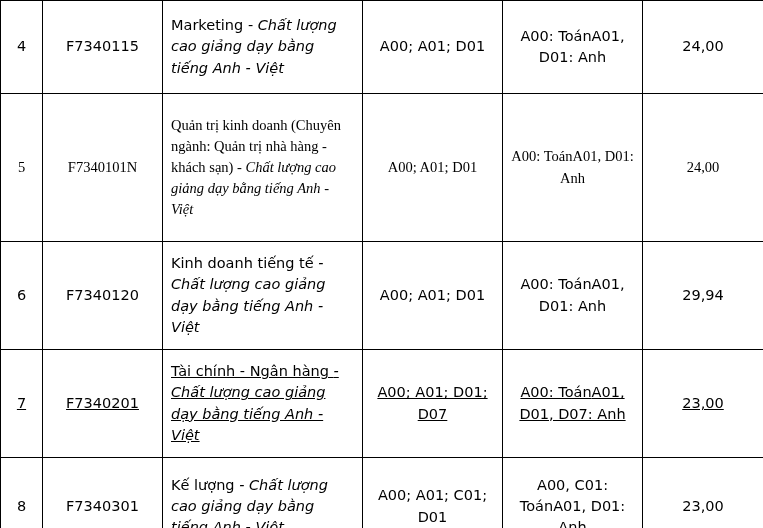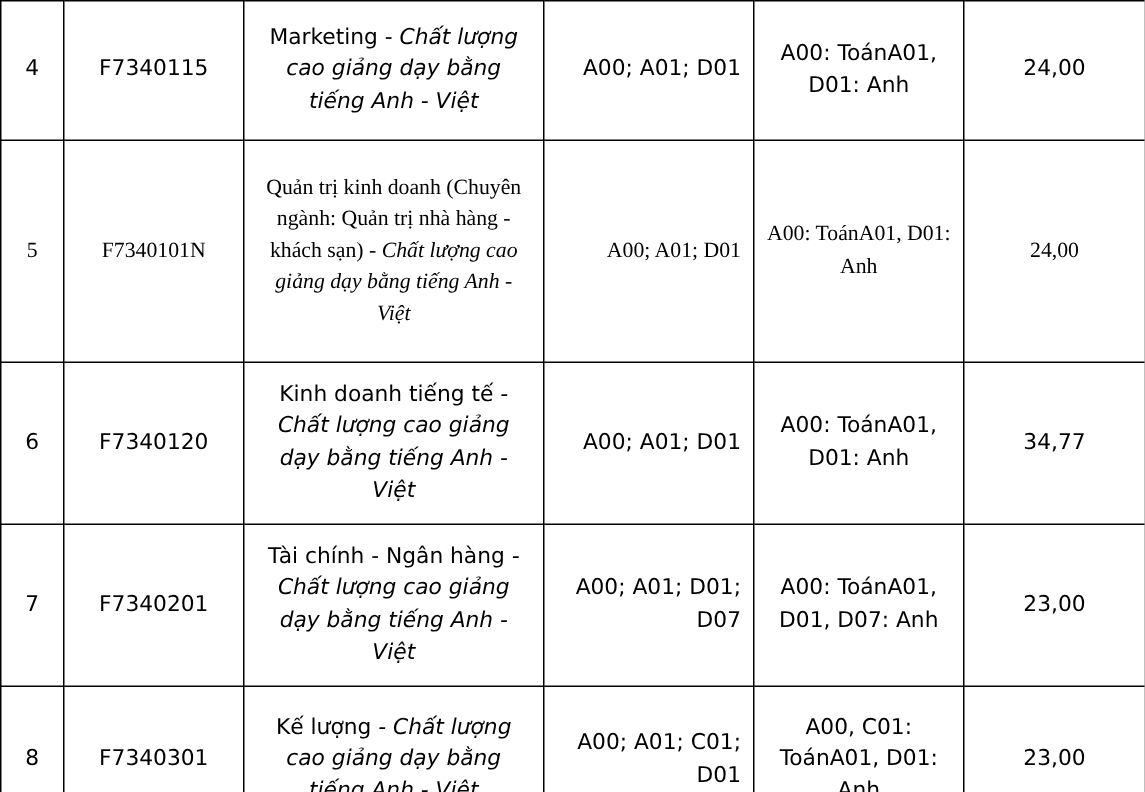--- a/index.html
+++ b/index.html
@@ -41,42 +41,42 @@
 
   td.stt {
     text-align: center;
     font-size: 15px;
   }
   td.code {
     text-align: center;
     font-size: 14.5px;
   }
   td.name {
-    text-align: center;
+    text-align: left;
     margin-left: 10px;
   }
   td.blocks {
-    text-align: right;
+    text-align: center;
     font-size: 14.5px;
   }
   td.subjects {
     text-align: center;
     font-size: 14.5px;
   }
   td.score {
     text-align: center;
     font-size: 14.5px;
   }
   .it {
     font-style: italic;
   }
   .row-4 td  { height: 80px; }
   .row-5 td  { height: 135px; font-family: Liberation Serif, serif; }
   .row-6 td  { height: 95px; }
-  .row-7 td  { height: 95px; }
+  .row-7 td  { height: 95px; text-decoration: underline; }
   .row-8 td  { height: 85px; }
 </style>
 </head>
 <body>
 
 <div class="table-wrap">
   <table class="admission">
     <colgroup>
       <col class="c-stt">
       <col class="c-code">
@@ -101,21 +101,21 @@
         <td class="blocks">A00; A01; D01</td>
         <td class="subjects"><span class="line">A00:  Toán</span><span class="line">A01, D01: Anh</span></td>
         <td class="score">24,00</td>
       </tr>
       <tr class="row-6">
         <td class="stt">6</td>
         <td class="code">F7340120</td>
         <td class="name namecell"><span>Kinh doanh tiếng tế </span><span class="it">- Chất lượng cao giảng dạy bằng tiếng Anh - Việt</span></td>
         <td class="blocks">A00; A01; D01</td>
         <td class="subjects"><span class="line">A00:  Toán</span><span class="line">A01, D01: Anh</span></td>
-        <td class="score">34,77</td>
+        <td class="score">29,94</td>
       </tr>
       <tr class="row-7">
         <td class="stt">7</td>
         <td class="code">F7340201</td>
         <td class="name namecell"><span>Tài chính - Ngân hàng </span><span class="it">- Chất lượng cao giảng dạy bằng tiếng Anh - Việt</span></td>
         <td class="blocks">A00; A01; D01; D07</td>
         <td class="subjects"><span class="line">A00: Toán</span><span class="line">A01, D01, D07: Anh</span></td>
         <td class="score">23,00</td>
       </tr>
       <tr class="row-8">

